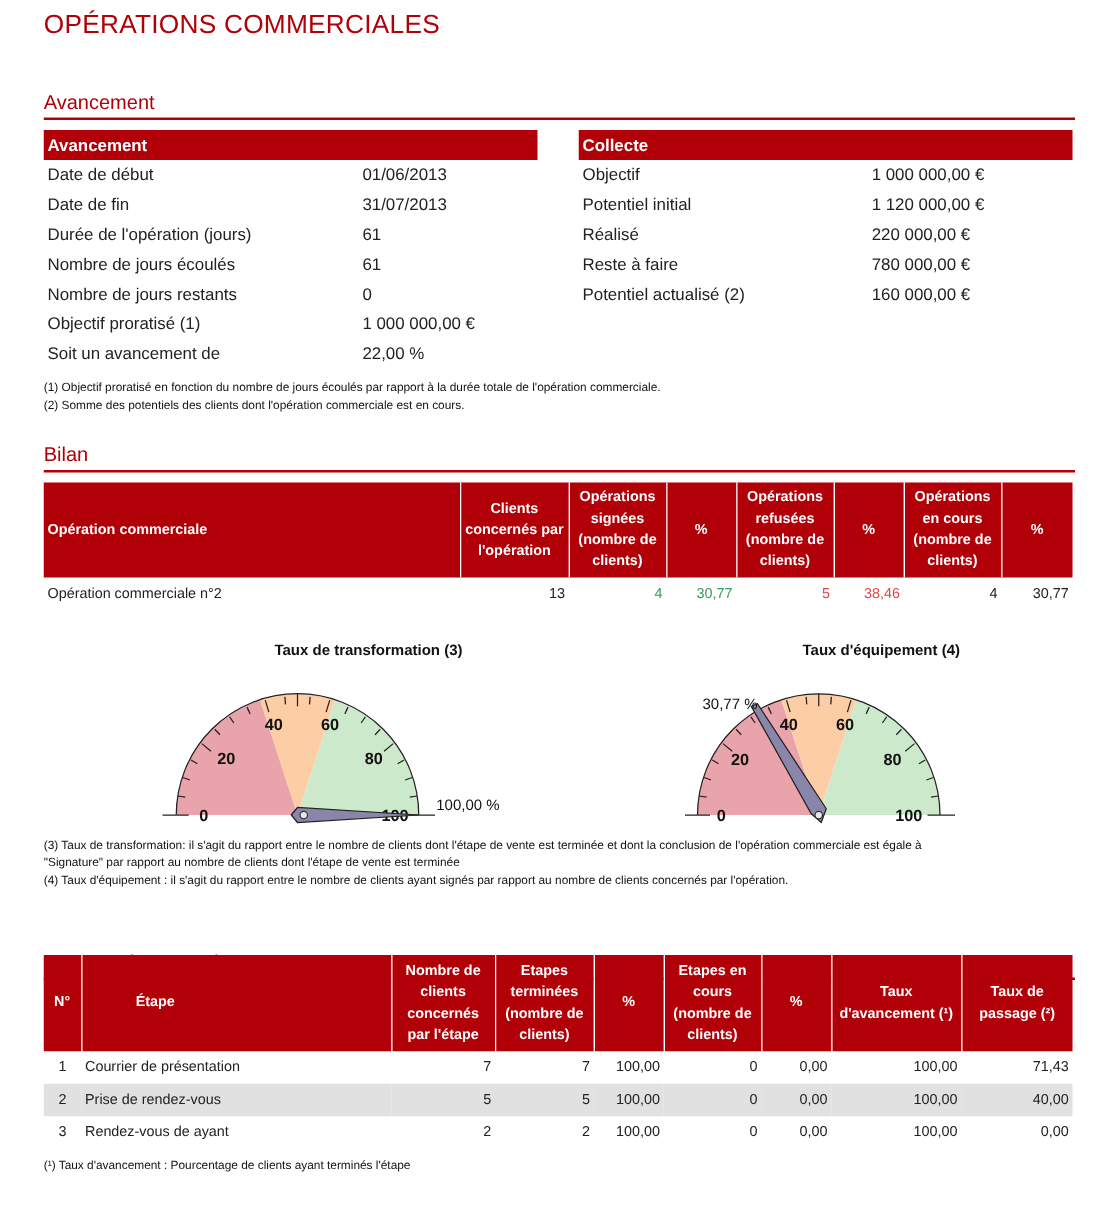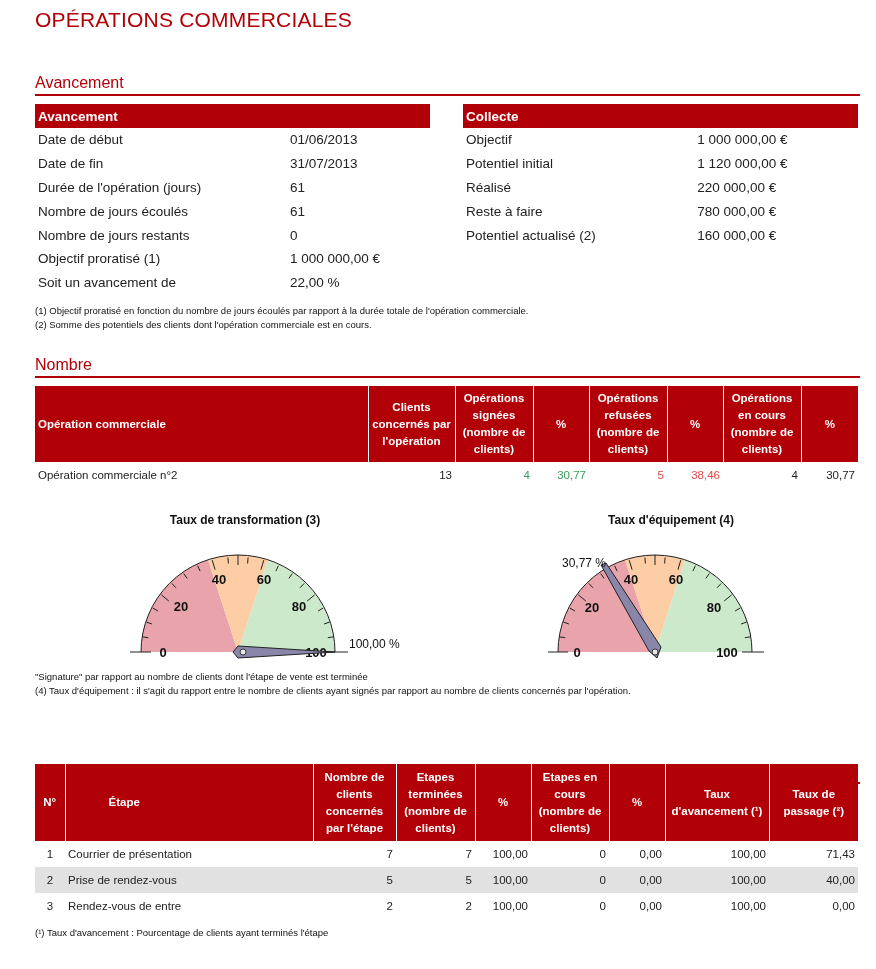--- a/index.html
+++ b/index.html
@@ -31,21 +31,21 @@
     border-left: 1px solid #fff; padding: 2px 3px; line-height: 17px;
     text-align: center; font-size: 11.5px;
   }
   .grid-table th:first-child { border-left: none; }
   .grid-table th.left { text-align: left; }
   .grid-table td { padding: 0 3px; text-align: right; font-size: 11.5px; }
   .grid-table td.left { text-align: left; }
   .grid-table td.center { text-align: center; }
   .green { color: #3b9a5e; }
   .red { color: #e04848; }
-  .gauge-title { position: absolute; font-size: 12px; font-weight: bold; color: #111; text-align: center; }
+  .gauge-title { position: absolute; font-size: 12px; font-weight: bold; color: #111; text-align: right; }
   .gauge { position: absolute; }
   .zebra td { background: #e1e1e1; }
   .gauge-label { font-family: "Liberation Sans", sans-serif; font-size: 13px; font-weight: bold; fill: #111; }
   .gauge-value { font-family: "Liberation Sans", sans-serif; font-size: 12px; fill: #111; }
 </style>
 </head>
 <body>
 
 <div class="page-title">OPÉRATIONS COMMERCIALES</div>
 
@@ -117,21 +117,21 @@
         <td class="val">160 000,00 €</td>
       </tr>
   </tbody>
 </table>
 
 <div class="footnote" style="top:304px;">
   <div>(1) Objectif proratisé en fonction du nombre de jours écoulés par rapport à la durée totale de l'opération commerciale.</div>
   <div>(2) Somme des potentiels des clients dont l'opération commerciale est en cours.</div>
 </div>
 
-<div class="section-title" style="top:356px;">Nombre</div>
+<div class="section-title" style="top:356px;">Bilan</div>
 
 <table class="grid-table" style="left:35px; top:386px; width:823px;">
   <thead>
     <tr style="height:76px;">
       <th class="left" style="width:333px;">Opération commerciale</th>
       <th style="width:87px;">Clients concernés par l'opération</th>
       <th style="width:78px;">Opérations signées (nombre de clients)</th>
       <th style="width:56px;">%</th>
       <th style="width:78px;">Opérations refusées (nombre de clients)</th>
       <th style="width:56px;">%</th>
@@ -189,21 +189,21 @@
   <text class="gauge-label" x="61" y="71" text-anchor="middle">20</text>
   <text class="gauge-label" x="99" y="44" text-anchor="middle">40</text>
   <text class="gauge-label" x="144" y="44" text-anchor="middle">60</text>
   <text class="gauge-label" x="179" y="71" text-anchor="middle">80</text>
   <text class="gauge-label" x="196" y="117" text-anchor="middle">100</text>
   <polygon points="113,112 118,106 215,112 118,118" fill="#8a86aa" stroke="#222" stroke-width="1"></polygon>
   <circle cx="123" cy="112" r="3" fill="#e8e8e8" stroke="#333" stroke-width="1"></circle>
   <text class="gauge-value" x="229" y="108">100,00 %</text>
 </svg>
 
-<div class="gauge-title" style="left:546px; top:513px; width:250px;">Taux d'équipement (4)</div>
+<div class="gauge-title" style="left:518px; top:513px; width:250px;">Taux d'équipement (4)</div>
 <svg class="gauge" style="left:540px; top:540px;" width="240" height="125" viewBox="0 0 240 125">
 
   <path d="M115,112 L18,112 A97,97 0 0 1 85.0,19.7 Z" fill="#e8a3ab"></path>
   <path d="M115,112 L85.0,19.7 A97,97 0 0 1 145.0,19.7 Z" fill="#fdcda6"></path>
   <path d="M115,112 L145.0,19.7 A97,97 0 0 1 212,112 Z" fill="#cde9cb"></path>
   <path d="M18,112 A97,97 0 0 1 212,112" fill="none" stroke="#222" stroke-width="1"></path>
   <g stroke="#222" stroke-width="1">
     <line x1="18" y1="112" x2="28" y2="112"></line>
       <line x1="19.3" y1="96.8" x2="25.2" y2="97.7"></line>
       <line x1="23.3" y1="82.0" x2="28.9" y2="84.0"></line>
@@ -233,20 +233,21 @@
   <text class="gauge-label" x="91" y="44" text-anchor="middle">40</text>
   <text class="gauge-label" x="136" y="44" text-anchor="middle">60</text>
   <text class="gauge-label" x="174" y="72" text-anchor="middle">80</text>
   <text class="gauge-label" x="187" y="117" text-anchor="middle">100</text>
   <polygon points="61,25 66,23 121,107 117,118 109,111" fill="#8a86aa" stroke="#222" stroke-width="1"></polygon>
   <circle cx="115" cy="112" r="3" fill="#e8e8e8" stroke="#333" stroke-width="1"></circle>
   <text class="gauge-value" x="22" y="27">30,77 %</text>
 </svg>
 
 <div class="footnote" style="top:670px;">
+  <div>(3) Taux de transformation: il s'agit du rapport entre le nombre de clients dont l'étape de vente est terminée et dont la conclusion de l'opération commerciale est égale à</div>
   <div>"Signature" par rapport au nombre de clients dont l'étape de vente est terminée</div>
   <div>(4) Taux d'équipement : il s'agit du rapport entre le nombre de clients ayant signés par rapport au nombre de clients concernés par l'opération.</div>
 </div>
 
 <div class="section-title" style="top:762px;">ETAPES (DETAILS)</div>
 
 <table class="grid-table" style="left:35px; top:764px; width:823px;">
   <thead>
     <tr style="height:77px;">
       <th style="width:30px;">N°</th>
@@ -278,21 +279,21 @@
       <td>5</td>
       <td>5</td>
       <td>100,00</td>
       <td>0</td>
       <td>0,00</td>
       <td>100,00</td>
       <td>40,00</td>
     </tr>
     <tr style="height:26px;">
       <td class="center">3</td>
-      <td class="left">Rendez-vous de entre</td>
+      <td class="left">Rendez-vous de ayant</td>
       <td>2</td>
       <td>2</td>
       <td>100,00</td>
       <td>0</td>
       <td>0,00</td>
       <td>100,00</td>
       <td>0,00</td>
     </tr>
   </tbody>
 </table>

